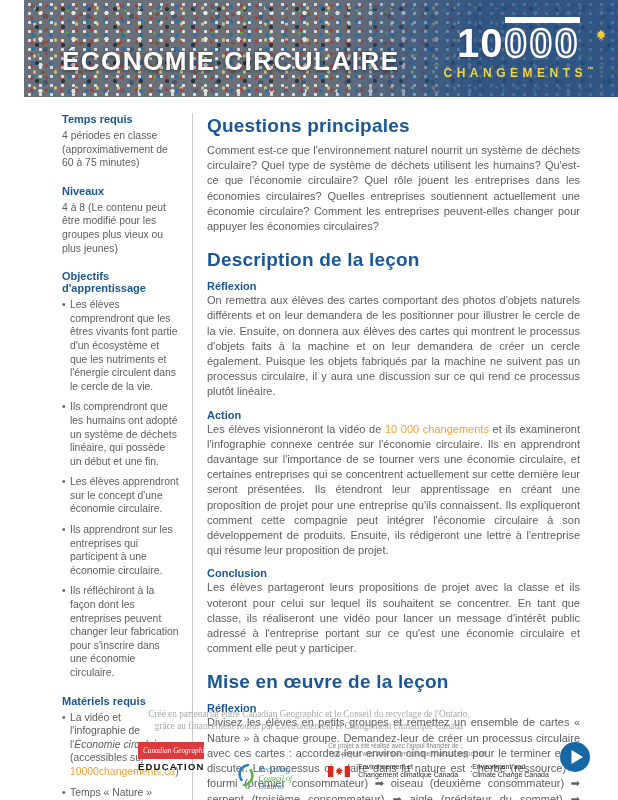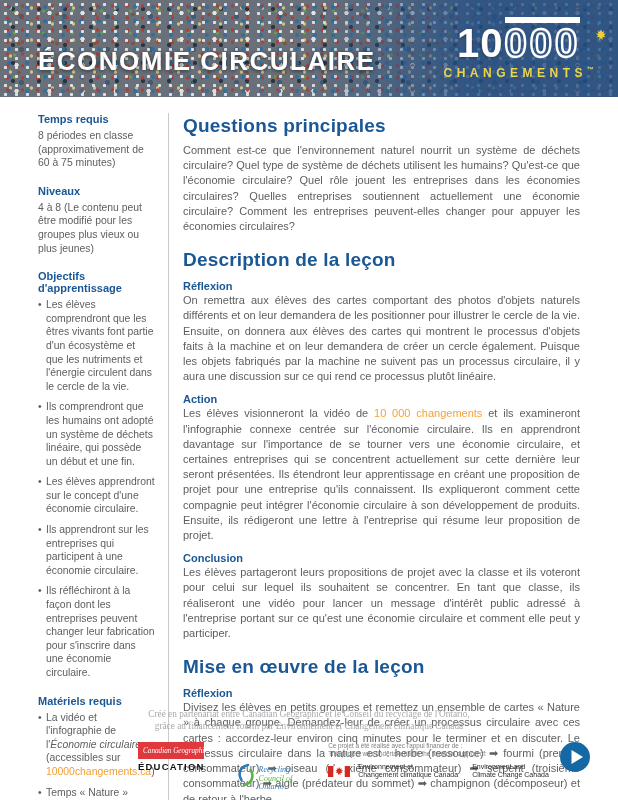--- a/index.html
+++ b/index.html
@@ -1,18 +1,18 @@
 <!DOCTYPE html>
 <html lang="fr"><head>
 <meta charset="utf-8">
 <style>
   * { box-sizing: border-box; margin: 0; padding: 0; }
   html,body { background:#fff; }
   body { font-family: "Liberation Sans", sans-serif; }
-  .page { position:relative; width:618px; height:800px; background:#fff; overflow:hidden; margin:0 auto; }
+  .page { position:relative; width:618px; height:800px; background:#fff; overflow:hidden; margin:0 auto;padding-left:24px; }
 
   
   .hero {
     position:relative; height:97px; background-color:#69707a;
     background-image:
       linear-gradient(95deg, rgba(45,80,125,0) 50%, rgba(32,78,134,.78) 76%),
       radial-gradient(circle, rgba(228,231,233,.95) 0 1.3px, transparent 2px),
       radial-gradient(circle, rgba(178,60,48,.9) 0 1.4px, transparent 2px),
       radial-gradient(circle, rgba(46,111,163,.95) 0 1.8px, transparent 2.4px),
       radial-gradient(circle, rgba(215,200,126,.9) 0 1.4px, transparent 2px),
@@ -90,21 +90,21 @@
         </span>
       </div>
       <div class="logo-word"><span>CHANGEMENTS</span><span class="logo-tm">™</span></div>
     </div>
   </header>
 
   <div class="content">
 
     <aside class="sidebar">
       <div class="sb-head first">Temps requis</div>
-      <p class="sb-text">8 périodes en classe (approximativement de 60 à 75 minutes)</p>
+      <p class="sb-text">4 périodes en classe (approximativement de 60 à 75 minutes)</p>
 
       <div class="sb-head">Niveaux</div>
       <p class="sb-text">4 à 8 (Le contenu peut être modifié pour les groupes plus vieux ou plus jeunes)</p>
 
       <div class="sb-head">Objectifs d'apprentissage</div>
       <ul class="sb-list">
         <li>Les élèves comprendront que les êtres vivants font partie d'un écosystème et que les nutriments et l'énergie circulent dans le cercle de la vie.</li>
         <li>Ils comprendront que les humains ont adopté un système de déchets linéaire, qui possède un début et une fin.</li>
         <li>Les élèves apprendront sur le concept d'une économie circulaire.</li>
         <li>Ils apprendront sur les entreprises qui participent à une économie circulaire.</li>

